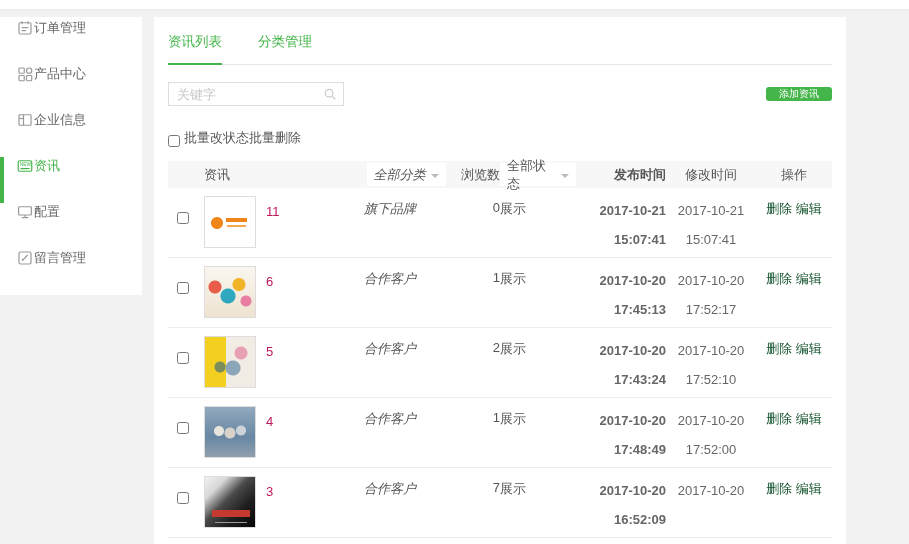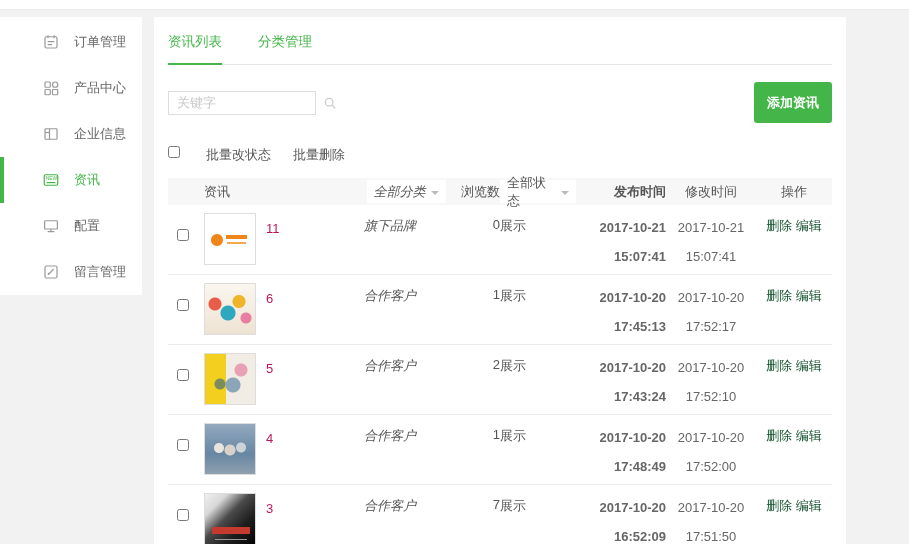--- a/index.html
+++ b/index.html
@@ -9,54 +9,53 @@
     font-family: "Liberation Sans", "DejaVu Sans", sans-serif;
     font-size: 13px;
     color: #555;
   }
   .topbar { height: 10px; background: #fff; border-bottom: 1px solid #ececec; }
   .layout { display: flex; padding-top: 7px; align-items: flex-start; }
 
   
   .sidebar { width: 142px; background: #fff; padding-top: 2px; height: 278px; flex: none; }
   .side-item {
-    height: 46px; display: flex; align-items: center;
-    padding-left: 38px; gap: 14px; cursor: pointer;
+    height: 46px; display: flex; align-items: flex-start;
+    padding-left: 12px; gap: 0; cursor: pointer;
     border-left: 4px solid transparent; color: #666;
   }
   .side-item .icon { width: 18px; height: 18px; flex: none; display: flex; }
   .side-item svg { stroke: #999; }
   .side-item.active { border-left-color: #44b549; color: #44b549; }
   .side-item.active svg { stroke: #44b549; }
   .side-item.active svg text { fill: #44b549; }
 
   
   .card { width: 692px; min-height: 530px; background: #fff; margin-left: 12px; padding: 16px 14px 0 14px; flex: none; }
 
   .tabs { display: flex; gap: 36px; border-bottom: 1px solid #e6e6e6; }
   .tab { color: #44b549; padding-bottom: 12px; cursor: pointer; border-bottom: 2px solid transparent; margin-bottom: -1px; font-size: 13.5px; }
   .tab.active { border-bottom-color: #44b549; }
 
   .toolbar { margin-top: 17px; display: flex; justify-content: space-between; align-items: center; }
   .searchbox { position: relative; width: 176px; }
   .searchbox input {
-    width: 148px; height: 24px; border: 1px solid #ddd; outline: none;
+    width: 176px; height: 24px; border: 1px solid #ddd; outline: none;
     padding: 0 26px 0 8px; font-size: 13px; color: #555;
     font-family: "Liberation Sans", "DejaVu Sans", sans-serif;
   }
   .searchbox input::placeholder { color: #c8c8c8; }
   .searchbox .mag { position: absolute; right: 7px; top: 5px; }
   .add-btn {
     background: #44b549; color: #fff; border: none; border-radius: 3px;
-    height: 41px; padding: 0 13px; font-size: 13px; cursor: pointer;
+    height: 14px; padding: 0 13px; font-size: 10px; cursor: pointer;
     font-family: "Liberation Sans", "DejaVu Sans", sans-serif;
-    font-weight: bold;
-  }
-
-  .batch-row { margin-top: 23px; display: flex; align-items: flex-start; gap: 22px; color: #555; }
+  }
+
+  .batch-row { margin-top: 23px; display: flex; align-items: flex-end; gap: 0; color: #555; }
   .batch-row input[type=checkbox] { width: 12px; height: 12px; margin-right: 4px; cursor: pointer; }
   .batch-link { cursor: pointer; }
 
   
   .table { margin-top: 14px; }
   .thead {
     display: flex; align-items: center; height: 27px; background: #f7f7f7; color: #555;
   }
   .trow { display: flex; align-items: flex-start; height: 70px; border-bottom: 1px solid #ececec; padding-top: 8px; }
   .c-check { width: 30px; flex: none; text-align: center; }
@@ -319,20 +318,19 @@
         </div>
         <div class="c-cat cell">合作客户</div>
         <div class="c-views cell">7</div>
         <div class="c-status cell">展示</div>
         <div class="c-pub">
             <span>2017-10-20</span>
             <span>16:52:09</span>
           </div>
         <div class="c-mod">
             <span>2017-10-20</span>
-            <span>17:51:50</span>
           </div>
         <div class="c-act cell"><a>删除</a> <a>编辑</a></div>
       </div>
 
     </div>
   </main>
 </div>
 
 </body></html>

